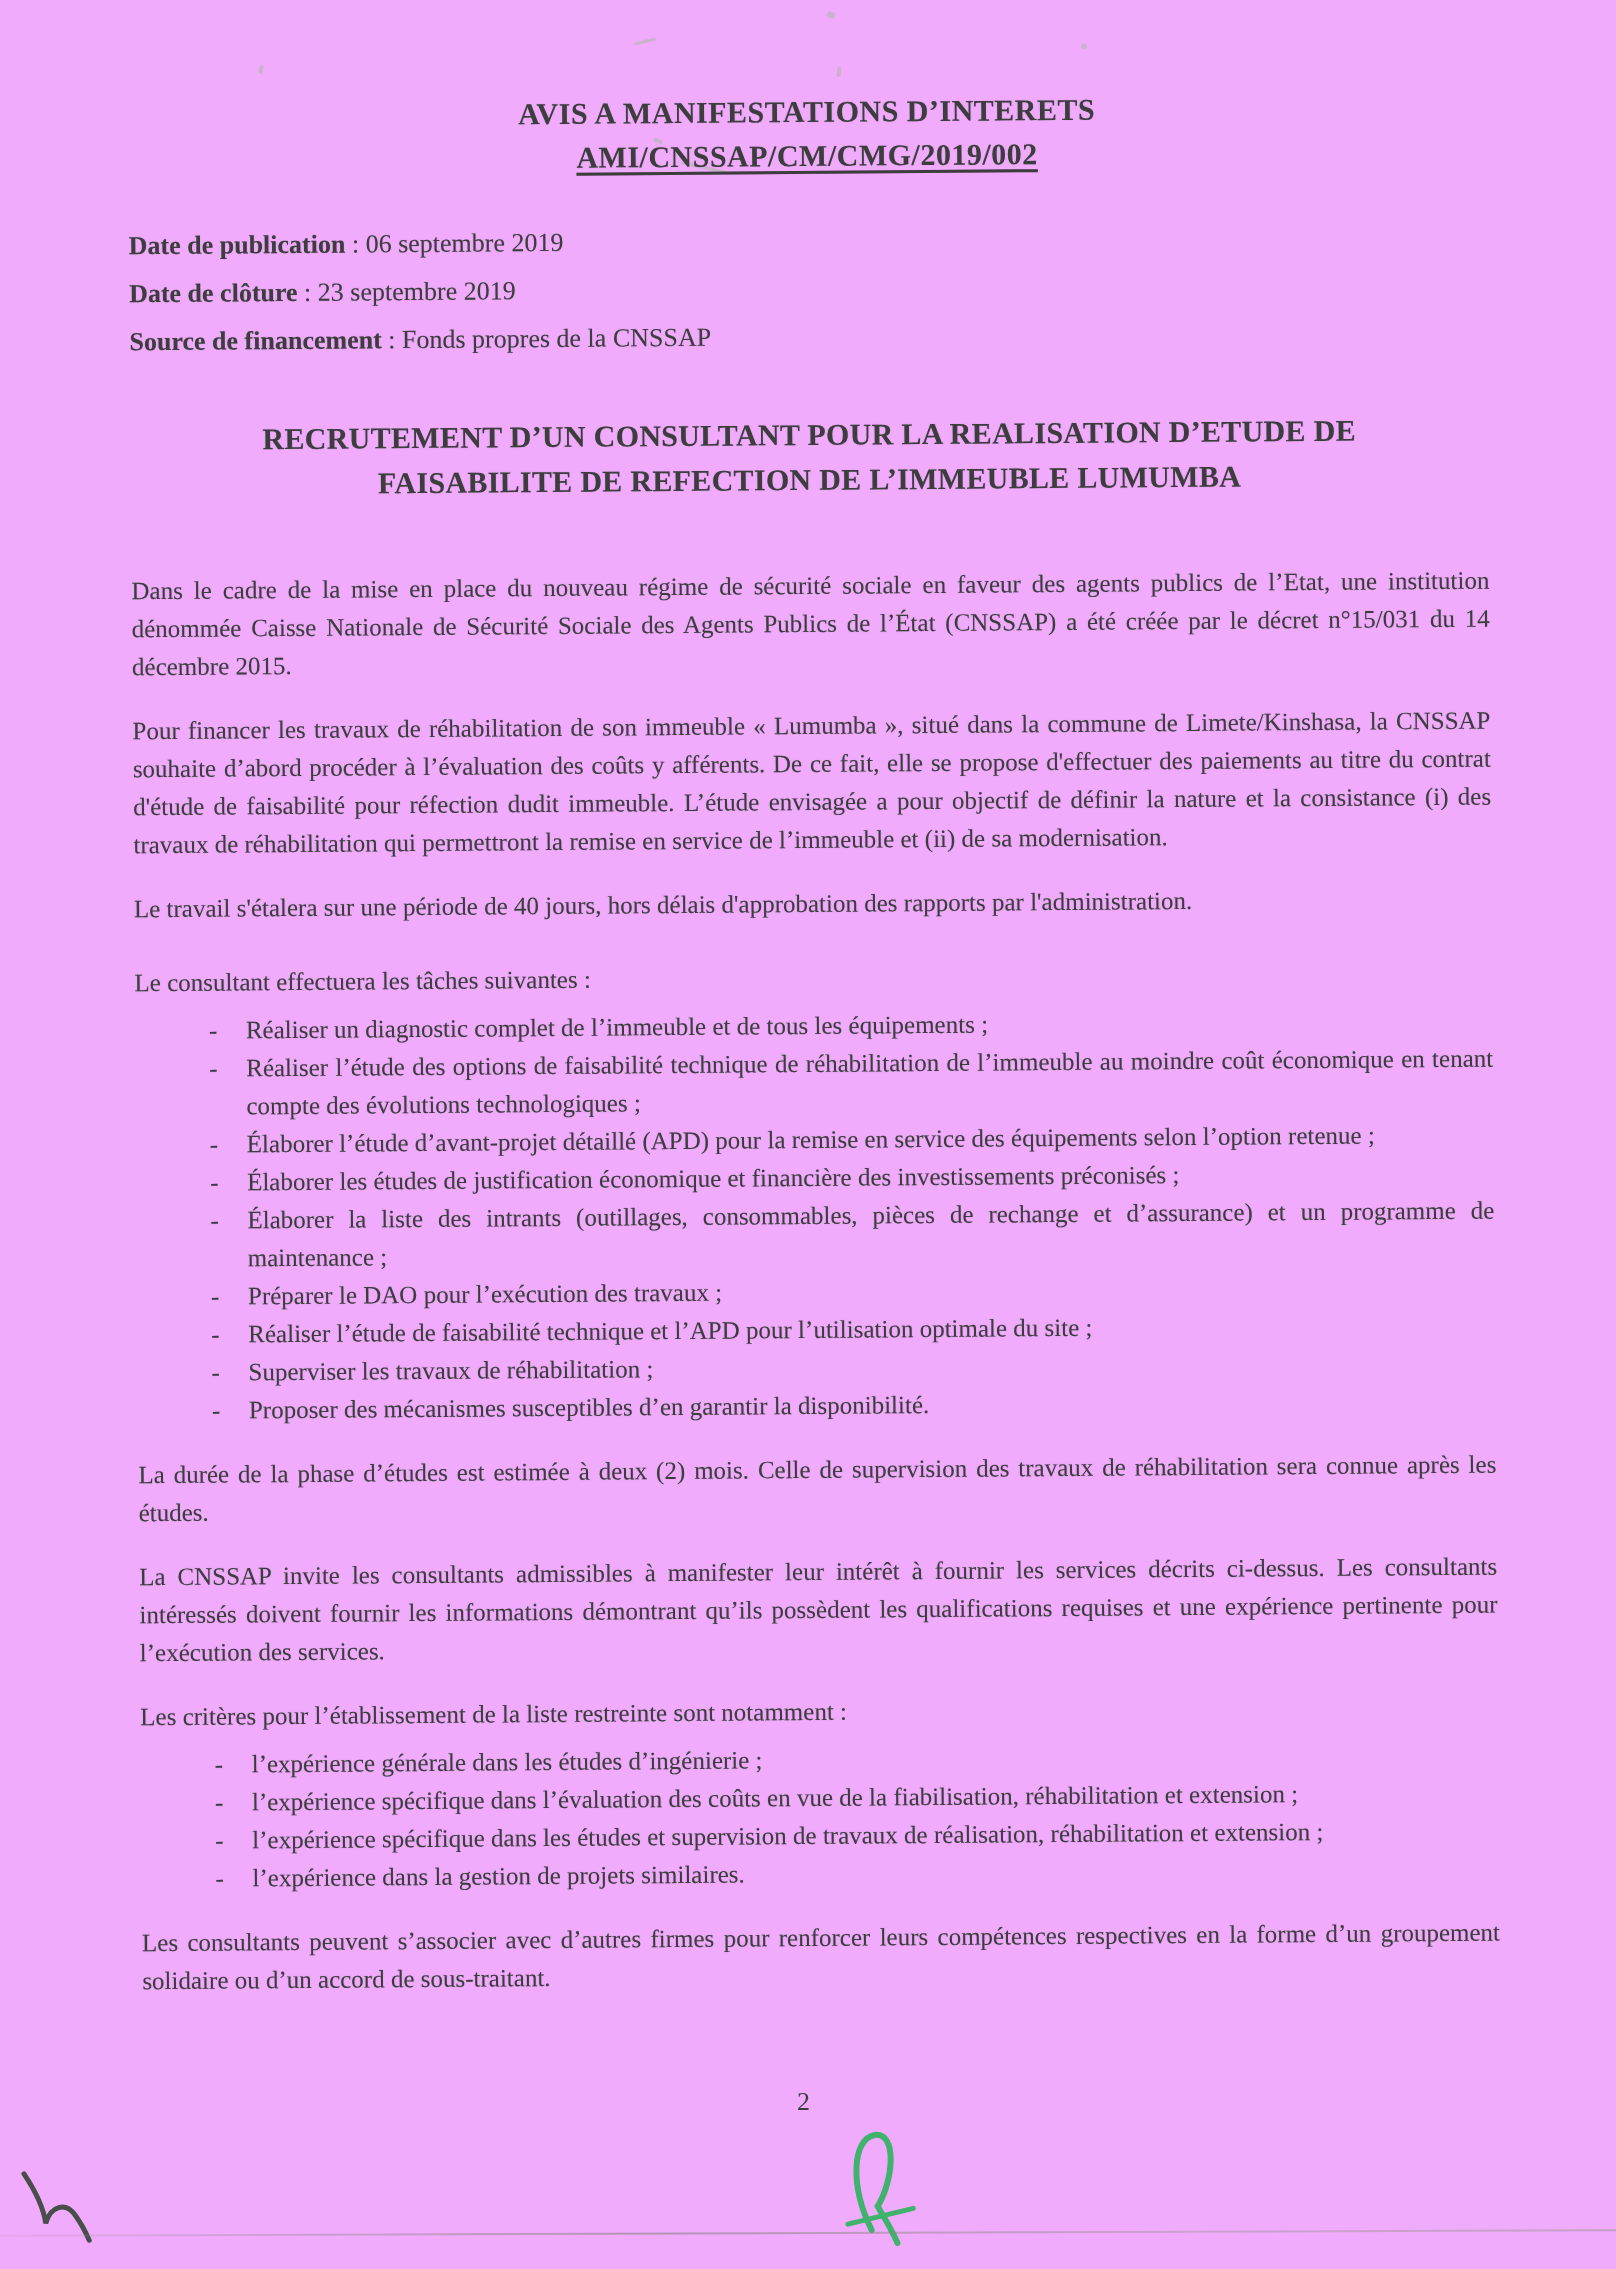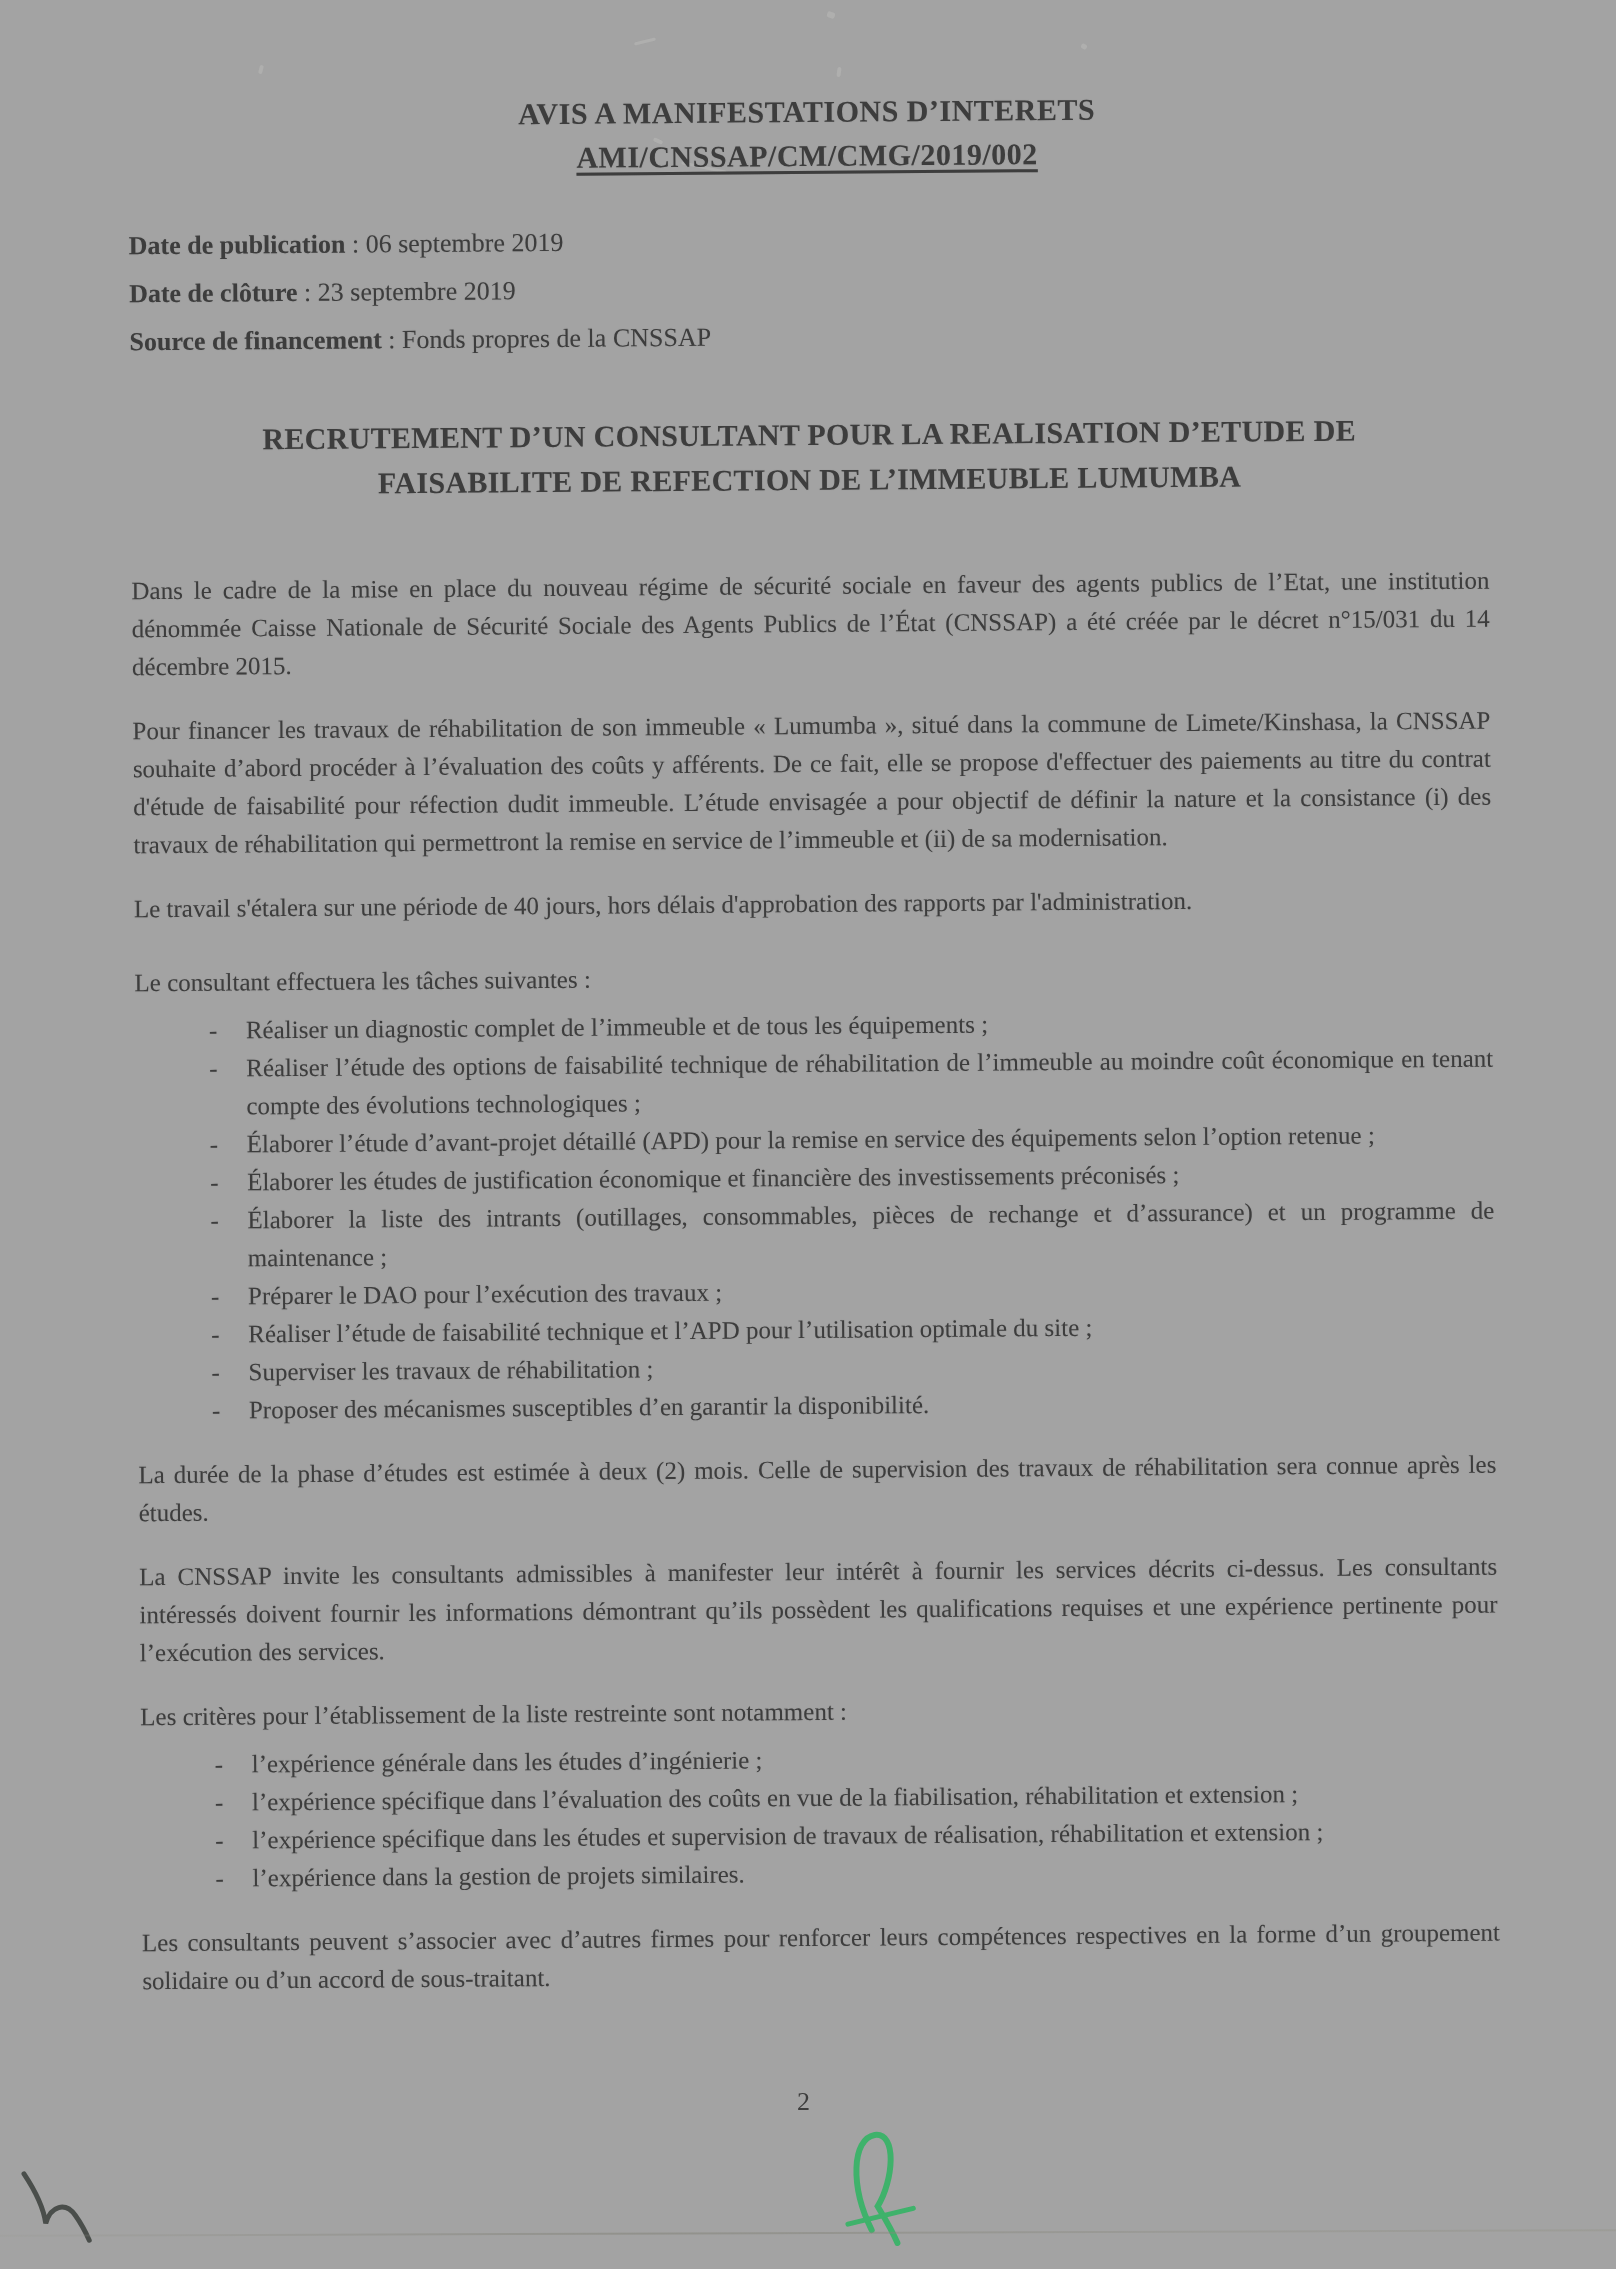--- a/index.html
+++ b/index.html
@@ -8,21 +8,21 @@
     width: 1617px;
     height: 2269px;
     background: #ffffff;
     overflow: hidden;
     font-family: "Liberation Serif", "DejaVu Serif", serif;
   }
   .page {
     position: relative;
     width: 1617px;
     height: 2269px;
-    background: #a3a3a3;
+    background: #f0abfc;
     color: #3d3d3d;
   }
   .content {
     position: absolute;
     left: 129px;
     top: 91px;
     width: 1358px;
     transform: rotate(-0.45deg);
     transform-origin: 40% 10%;
     text-shadow: 0 0 1px rgba(90,90,90,0.35);

